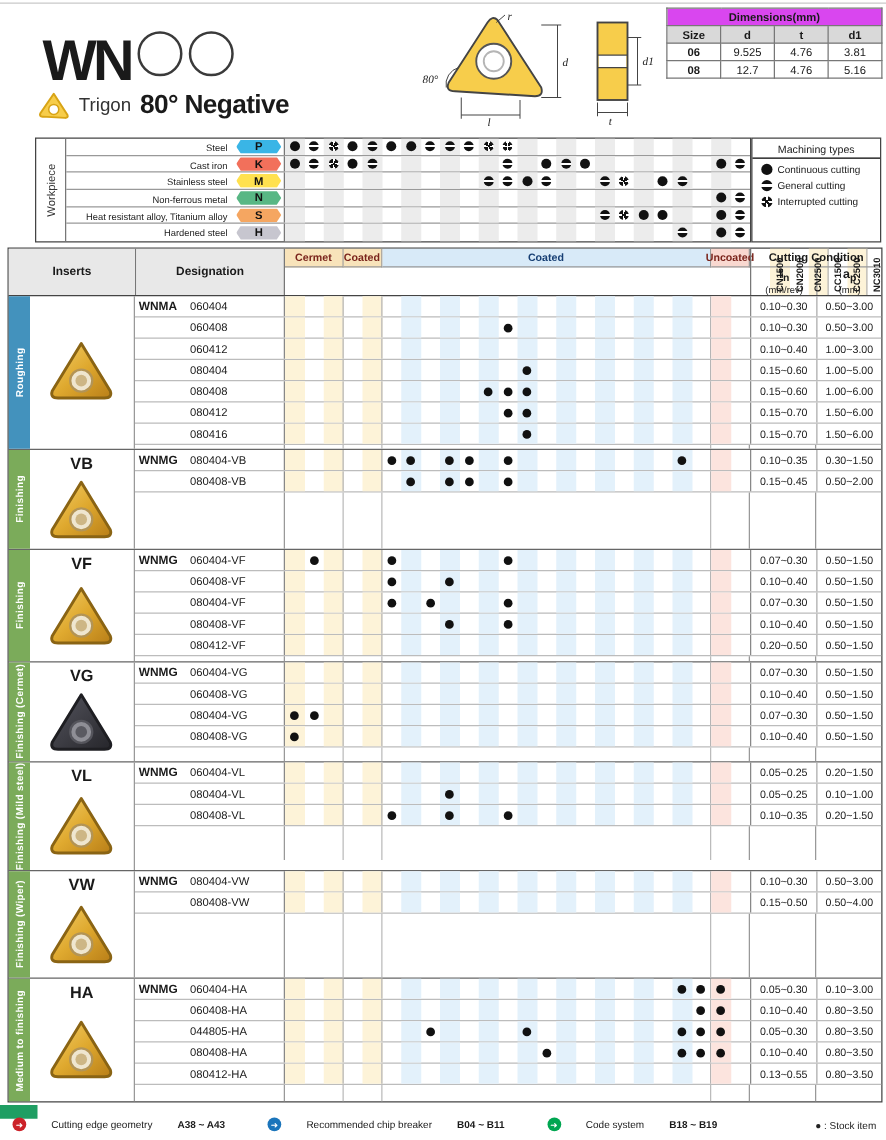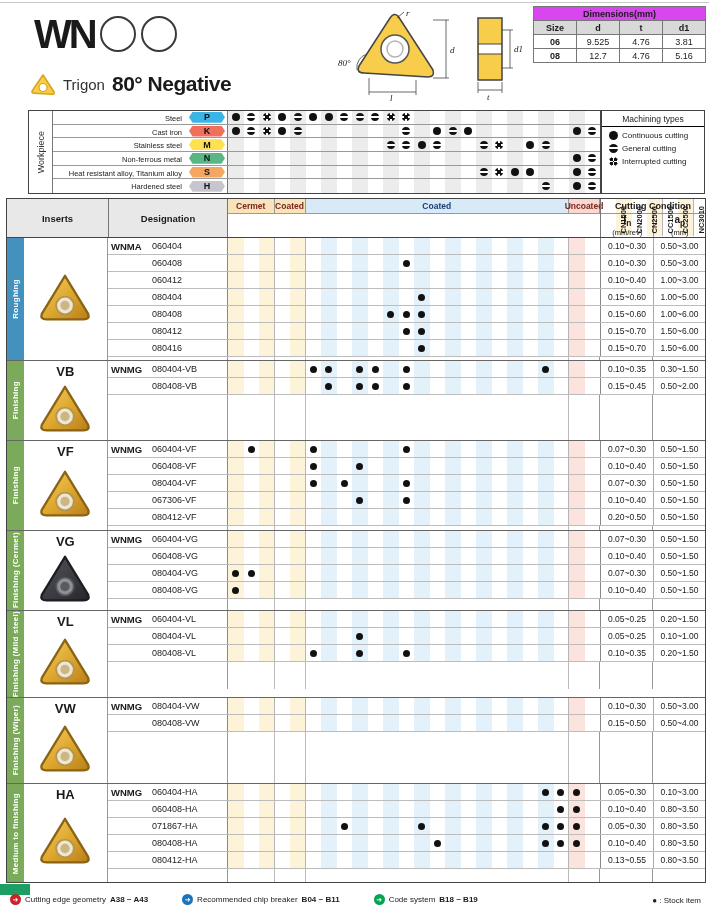--- a/index.html
+++ b/index.html
@@ -2,21 +2,21 @@
 <html><head>
 <meta charset="utf-8">
 <style>
   * { box-sizing: border-box; margin: 0; padding: 0; }
   html,body { width:709px; height:912px; background:#fff; font-family:"Liberation Sans", sans-serif; color:#1a1a1a; }
   .page { position:relative; width:709px; height:912px; overflow:hidden; background:#fff; }
   .topline { position:absolute; top:2px; left:0; width:709px; height:1px; background:#c9c9c9; }
 
   
   .logo-row { position:absolute; top:14px; left:34px; display:flex; align-items:center; }
-  .wn { font-size:40px; font-weight:900; letter-spacing:-3px; line-height:1; }
+  .wn { font-size:46px; font-weight:900; letter-spacing:-3px; line-height:1;margin-top:11px; }
   .lc { display:inline-block; width:36px; height:36px; border:2px solid #3a3a3a; border-radius:50%; margin-left:5px; }
   .diag { position:absolute; top:8px; left:336px; }
   .diag text { font-size:9px; fill:#222; font-style:italic; font-family:"Liberation Serif", serif; }
   .dims { position:absolute; top:6px; left:533px; border-collapse:collapse; font-size:9px; }
   .dims td, .dims th { border:1px solid #777; text-align:center; height:14px; padding:0 2px; }
   .dims .dt-title { background:#d946ef; font-weight:bold; }
   .dims th { background:#d9d9d9; width:43px; }
   .dims td.sz { font-weight:bold; }
   .title-row { position:absolute; top:72px; left:30px; display:flex; align-items:center; gap:7px; }
   .tshape { font-size:15px; color:#333; }
@@ -89,21 +89,21 @@
   .dot { width:7px; height:7px; border-radius:50%; background:#111; }
   .r-fn, .r-ap { width:53px; border-left:1px solid #888; display:flex; align-items:center; justify-content:center; font-size:8.5px; }
   .r-ap { width:52px; border-left:1px solid #aaa; }
   .fill { display:flex; }
   .f-c { border-right:1px solid #999; }
   .f-c.soft { border-right:1px solid #bbb; }
 
   
   .corner-tab { position:absolute; left:0; top:884px; width:30px; height:11px; background:#1f9e63; }
   .foot { position:absolute; top:894px; left:10px; display:flex; gap:34px; align-items:center; }
-  .fl { display:flex; align-items:center; gap:4px; font-size:8px; }
+  .fl { display:flex; align-items:center; gap:20px; font-size:8px; }
   .fi { width:11px; height:11px; border-radius:50%; color:#fff; font-size:7px; display:flex; align-items:center; justify-content:center; }
   .fl-p { font-size:8px; }
   .stock-note { position:absolute; top:896px; right:8px; font-size:8px; color:#222; }
 </style>
 </head>
 <body>
 
 <svg width="0" height="0" style="position:absolute">
   <defs>
     <linearGradient id="gGold" x1="0" y1="0" x2="1" y2="1">
@@ -1094,21 +1094,21 @@
               <div class="gc t-b"></div>
               <div class="gc  bsep"></div>
               <div class="gc t-p"></div>
               <div class="gc "></div>
               <div class="r-fn">0.07~0.30</div>
            <div class="r-ap">0.50~1.50</div>
         </div>
             <div class="row">
           <div class="r-des">
             <span class="pre"></span>
-            <span class="num">067306-VF</span>
+            <span class="num">080408-VF</span>
           </div>
               <div class="gc t-y"></div>
               <div class="gc "></div>
               <div class="gc t-y bsep"></div>
               <div class="gc "></div>
               <div class="gc t-y bsep"></div>
               <div class="gc "></div>
               <div class="gc t-b"></div>
               <div class="gc "></div>
               <div class="gc t-b">
@@ -1642,21 +1642,21 @@
               <div class="gc t-p">
                 <span class="dot"></span>
               </div>
               <div class="gc "></div>
               <div class="r-fn">0.10~0.40</div>
            <div class="r-ap">0.80~3.50</div>
         </div>
             <div class="row">
           <div class="r-des">
             <span class="pre"></span>
-            <span class="num">071867-HA</span>
+            <span class="num">044805-HA</span>
           </div>
               <div class="gc t-y"></div>
               <div class="gc "></div>
               <div class="gc t-y bsep"></div>
               <div class="gc "></div>
               <div class="gc t-y bsep"></div>
               <div class="gc "></div>
               <div class="gc t-b"></div>
               <div class="gc ">
                 <span class="dot"></span>

